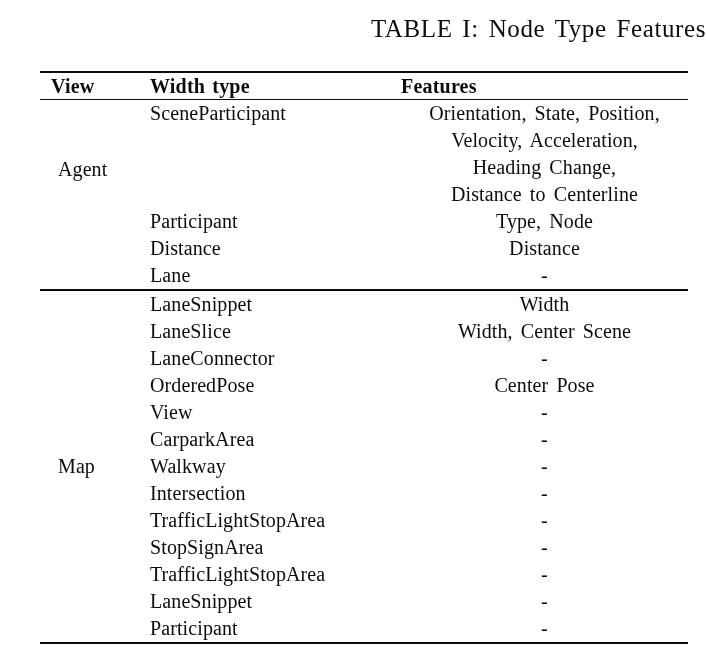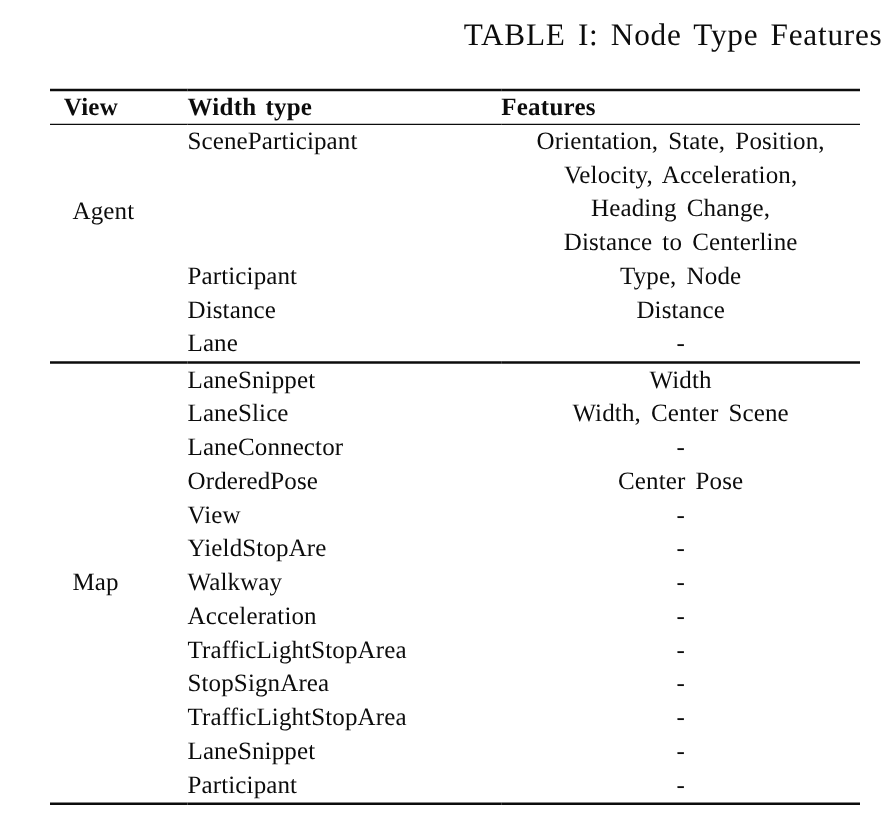--- a/index.html
+++ b/index.html
@@ -133,29 +133,29 @@
       </tr>
       <tr>
         <td class="nt-cell">OrderedPose</td>
         <td class="ft-cell">Center Pose</td>
       </tr>
       <tr>
         <td class="nt-cell">View</td>
         <td class="ft-cell">-</td>
       </tr>
       <tr>
-        <td class="nt-cell">YieldStopAre</td>
+        <td class="nt-cell">CarparkArea</td>
         <td class="ft-cell">-</td>
       </tr>
       <tr>
         <td class="nt-cell">Walkway</td>
         <td class="ft-cell">-</td>
       </tr>
       <tr>
-        <td class="nt-cell">Acceleration</td>
+        <td class="nt-cell">Intersection</td>
         <td class="ft-cell">-</td>
       </tr>
       <tr>
         <td class="nt-cell">TrafficLightStopArea</td>
         <td class="ft-cell">-</td>
       </tr>
       <tr>
         <td class="nt-cell">StopSignArea</td>
         <td class="ft-cell">-</td>
       </tr>

